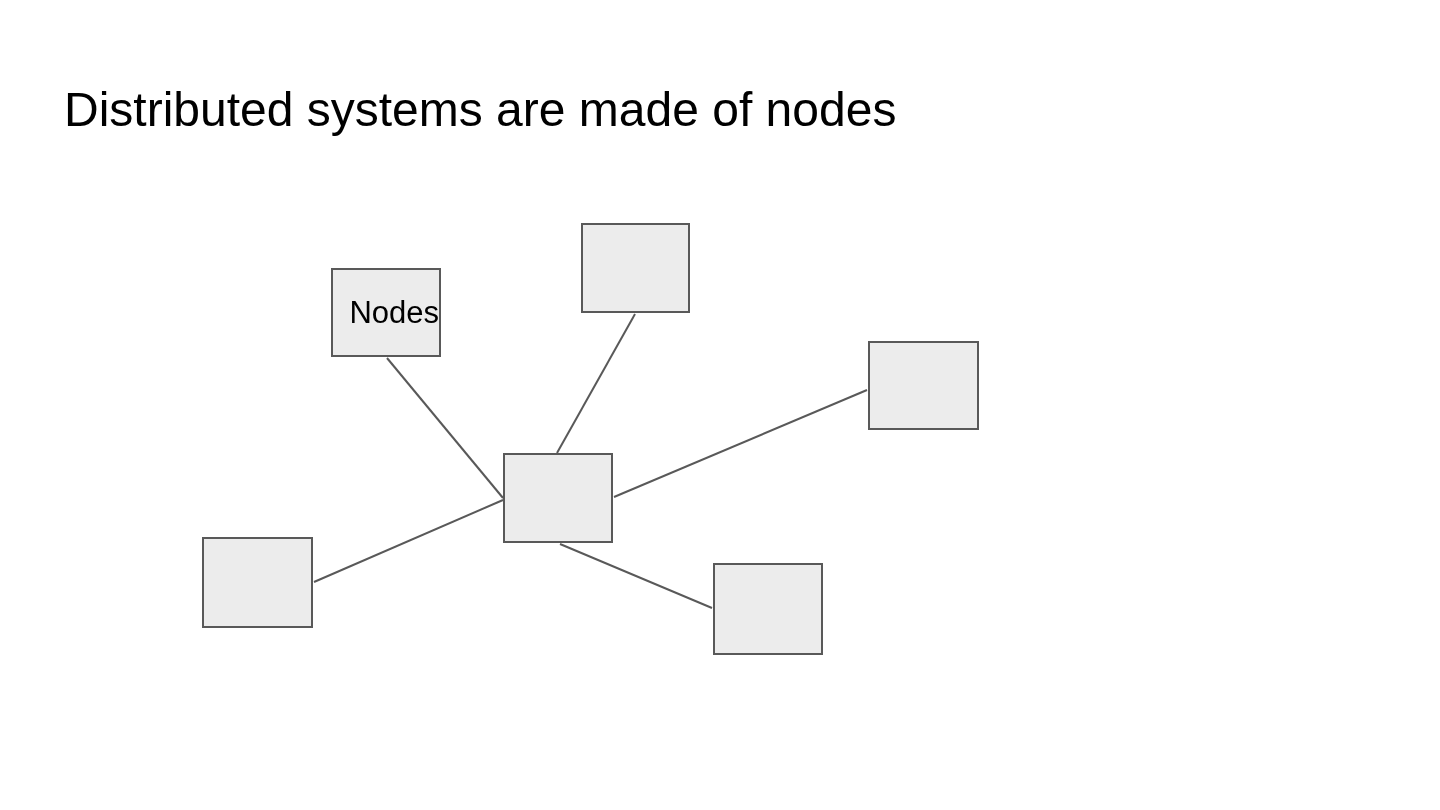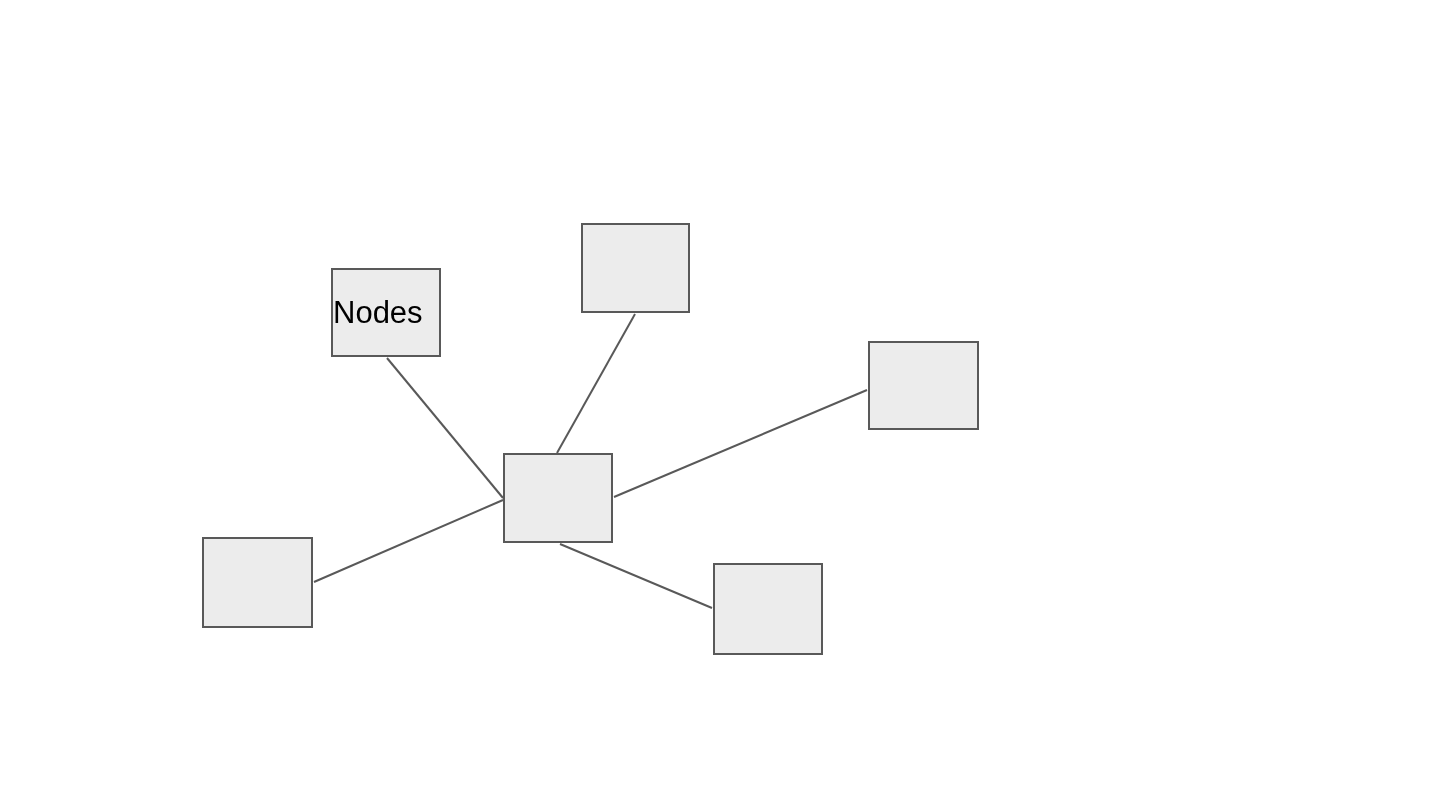--- a/index.html
+++ b/index.html
@@ -33,33 +33,34 @@
     width: 1440px;
     height: 810px;
   }
   .node-box {
     position: absolute;
     box-sizing: border-box;
     background: var(--box-fill, #ececec);
     border: 2px solid var(--box-border, #595959);
     display: flex;
     align-items: center;
-    justify-content: flex-start;
+    justify-content: flex-end;
   }
   .node-label {
     font-size: 31px;
     line-height: 1.2;
     color: #000000;
     text-align: center;
   }
 </style>
 </head>
 <body>
 
 <div class="slide" style="--bg: #ffffff; --box-fill: #ececec; --box-border: #595959; --title-color: #000000;">
+  <h1 class="slide-title">Distributed systems are made of nodes</h1>
   <svg id="edge-layer" viewBox="0 0 1440 810">
       <line x1="387" y1="358" x2="503" y2="498" stroke="#595959" stroke-width="2"></line>
       <line x1="635" y1="314" x2="557" y2="453" stroke="#595959" stroke-width="2"></line>
       <line x1="867" y1="390" x2="614" y2="497" stroke="#595959" stroke-width="2"></line>
       <line x1="314" y1="582" x2="503" y2="500" stroke="#595959" stroke-width="2"></line>
       <line x1="712" y1="608" x2="560" y2="544" stroke="#595959" stroke-width="2"></line>
     </svg>
   <div id="node-layer">
       <div class="node-box" style="left: 331px; top: 268px; width: 110px; height: 89px;">
         <span class="node-label">Nodes</span>

